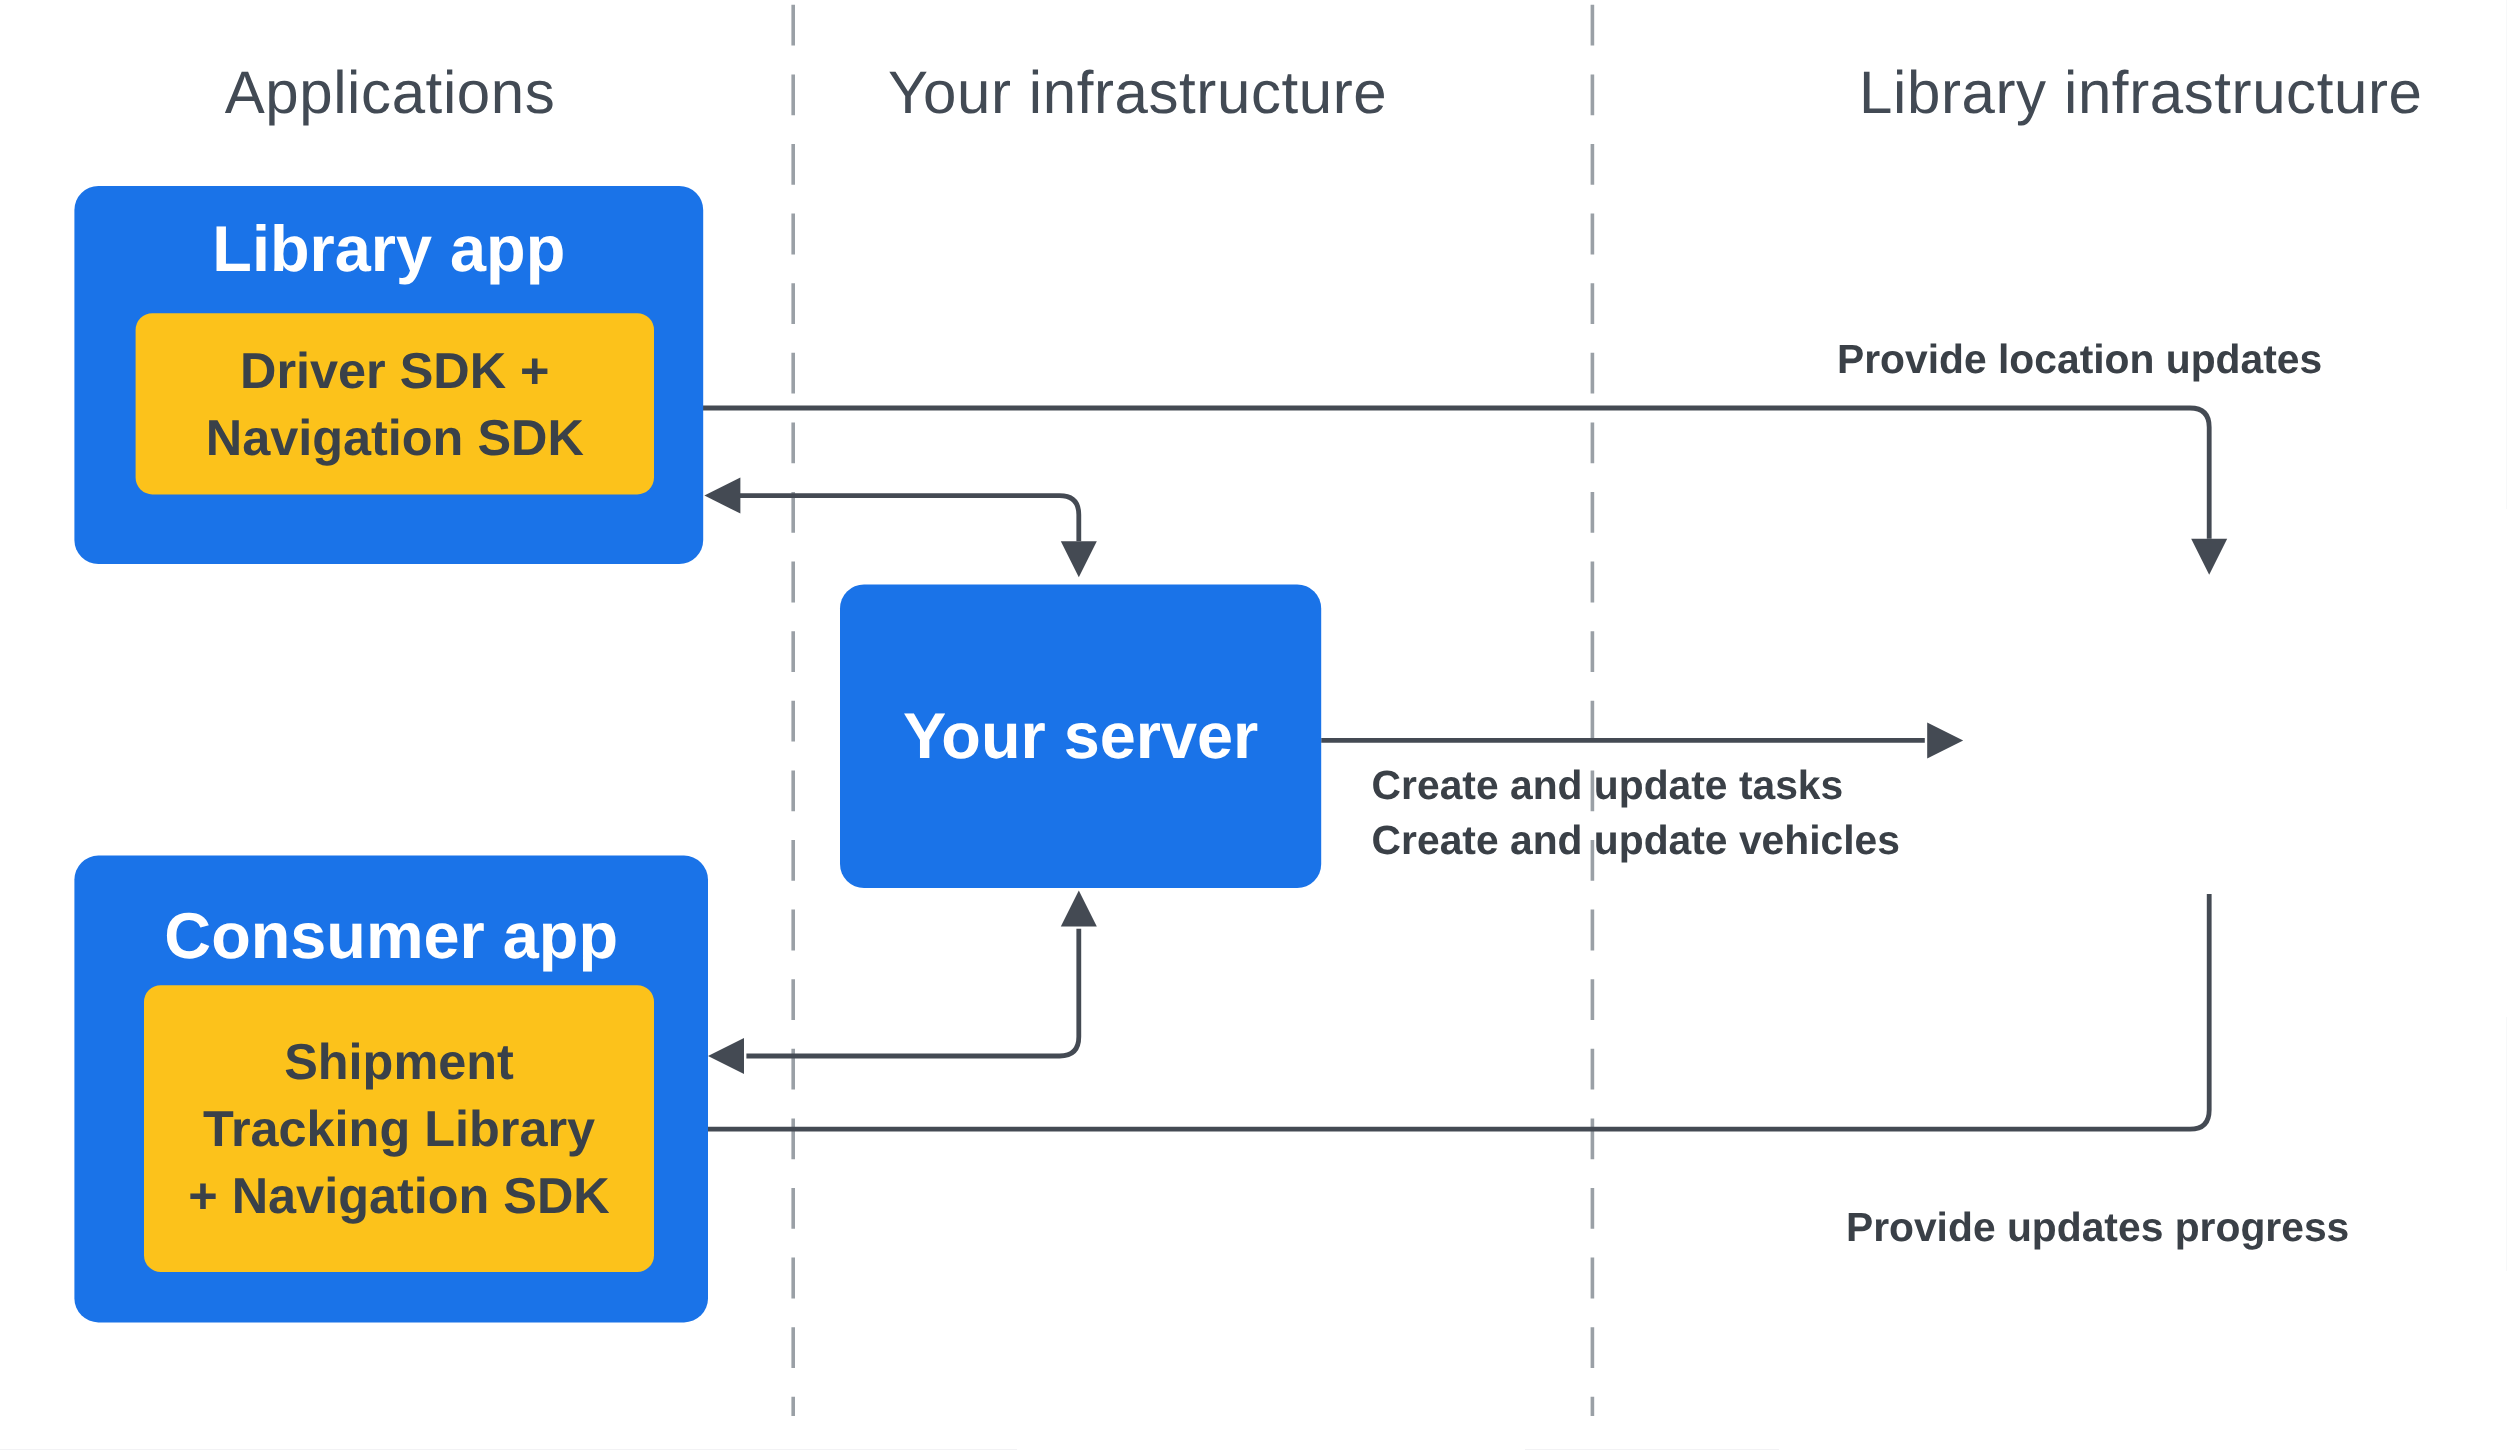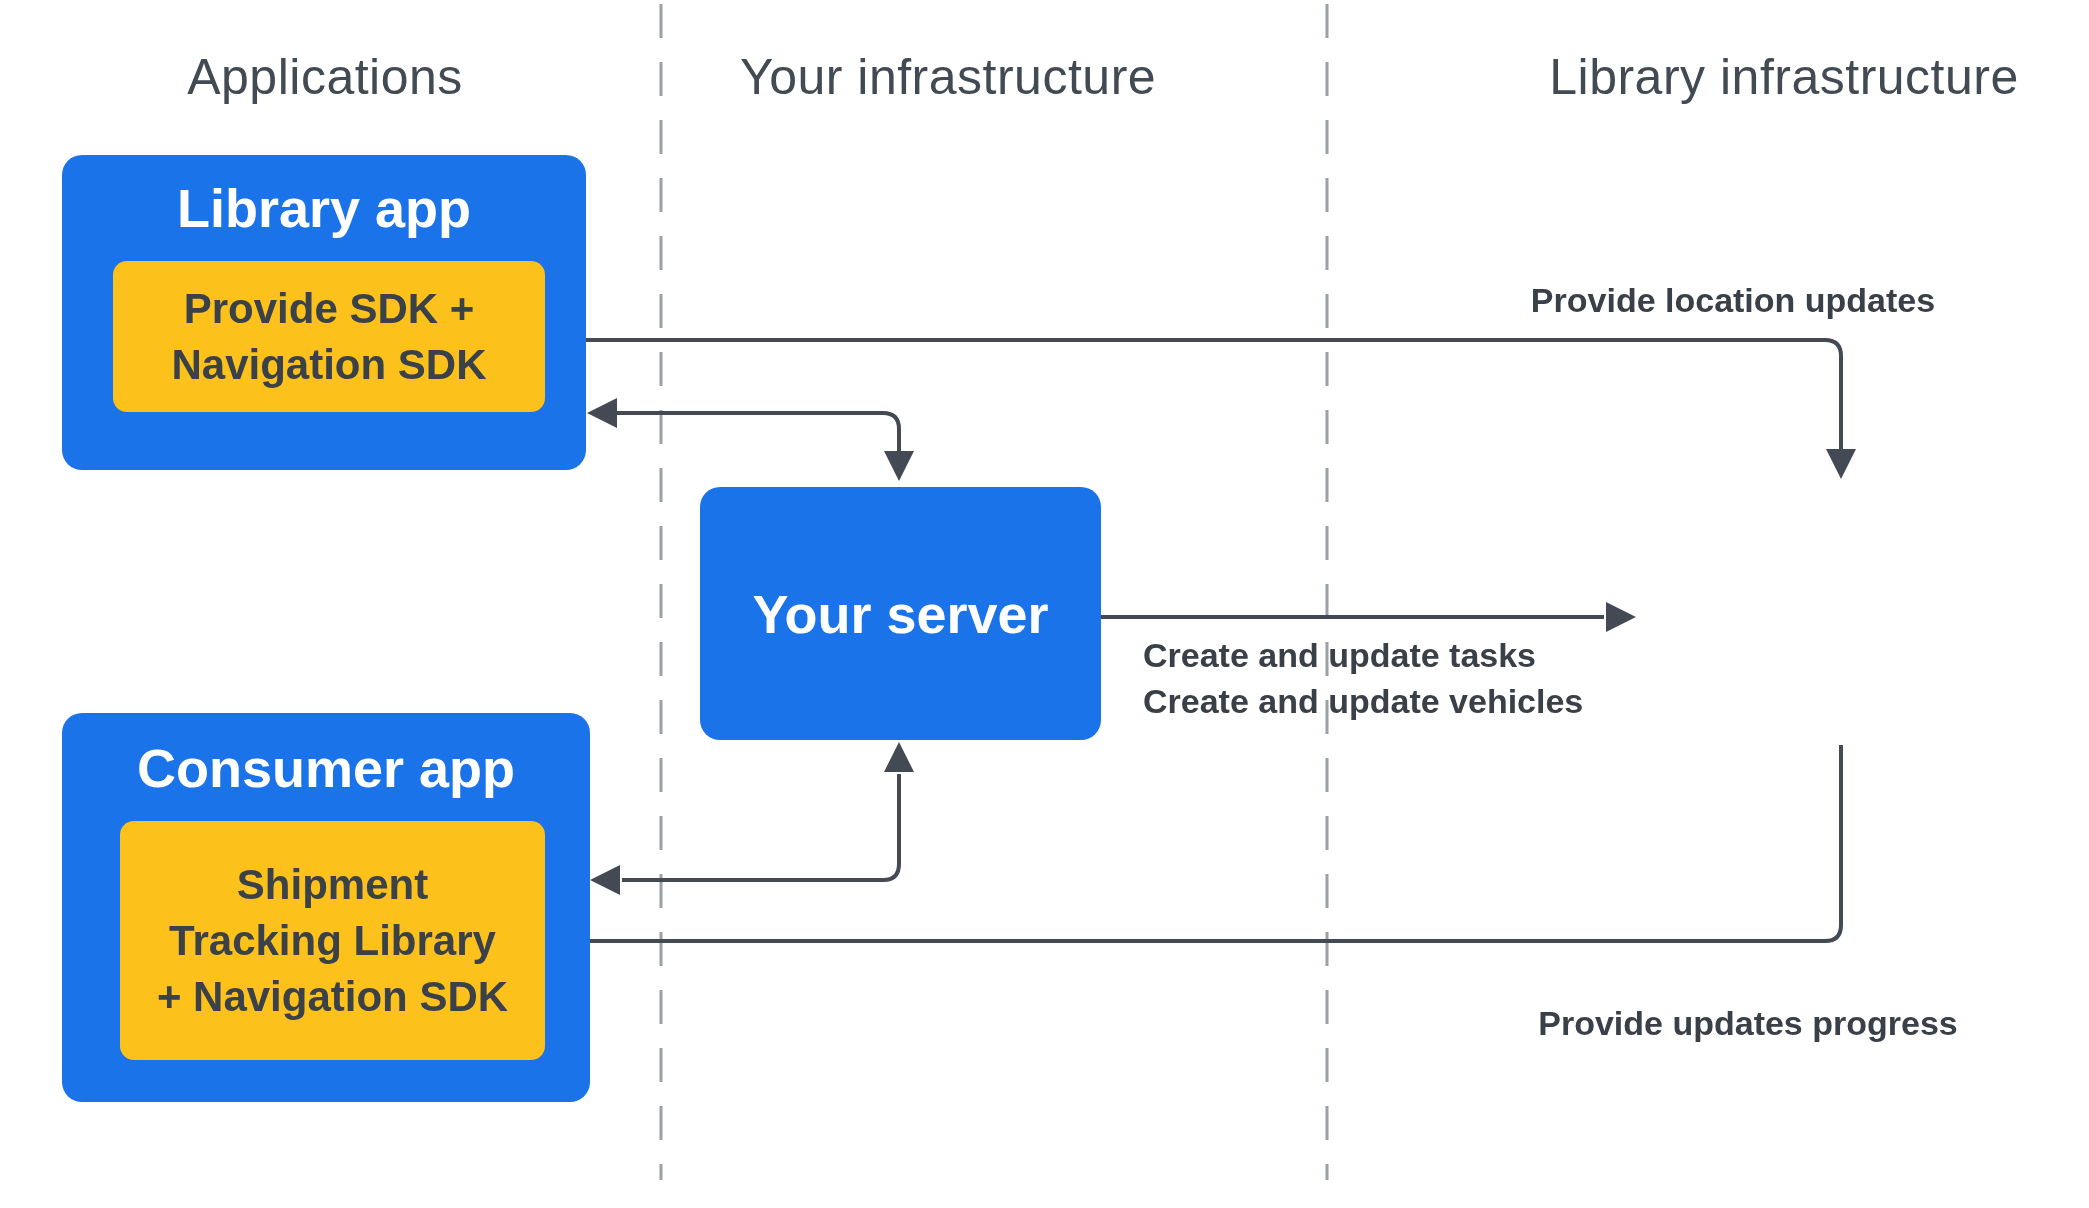--- a/index.html
+++ b/index.html
@@ -103,27 +103,27 @@
 
     <g>
       <path class="edge" d="M 1841 745 V 925 Q 1841 941 1825 941 H 579"></path>
       <polygon class="head" points="547,941 577,926 577,956"></polygon>
     </g>
   </svg>
 
   <div class="node blue-node" style="left:62px;top:155px;width:524px;height:315px;">
     <div class="app-title" style="padding-top:22px;">Library app</div>
     <div class="node yellow-node sdk-box" style="left:51px;top:106px;width:432px;height:151px;">
-      <div class="sdk-line">Provide SDK +</div>
+      <div class="sdk-line">Driver SDK +</div>
       <div class="sdk-line">Navigation SDK</div>
     </div>
   </div>
 
   <div class="node blue-node" style="left:62px;top:713px;width:528px;height:389px;">
-    <div class="app-title" style="padding-top:24px;">Consumer app</div>
+    <div class="app-title" style="padding-top:36px;">Consumer app</div>
     <div class="node yellow-node sdk-box" style="left:58px;top:108px;width:425px;height:239px;">
       <div class="sdk-line">Shipment</div>
       <div class="sdk-line">Tracking Library</div>
       <div class="sdk-line">+ Navigation SDK</div>
     </div>
   </div>
 
   <div class="node blue-node center-node" style="left:700px;top:487px;width:401px;height:253px;">
     <div class="server-title">Your server</div>
   </div>

